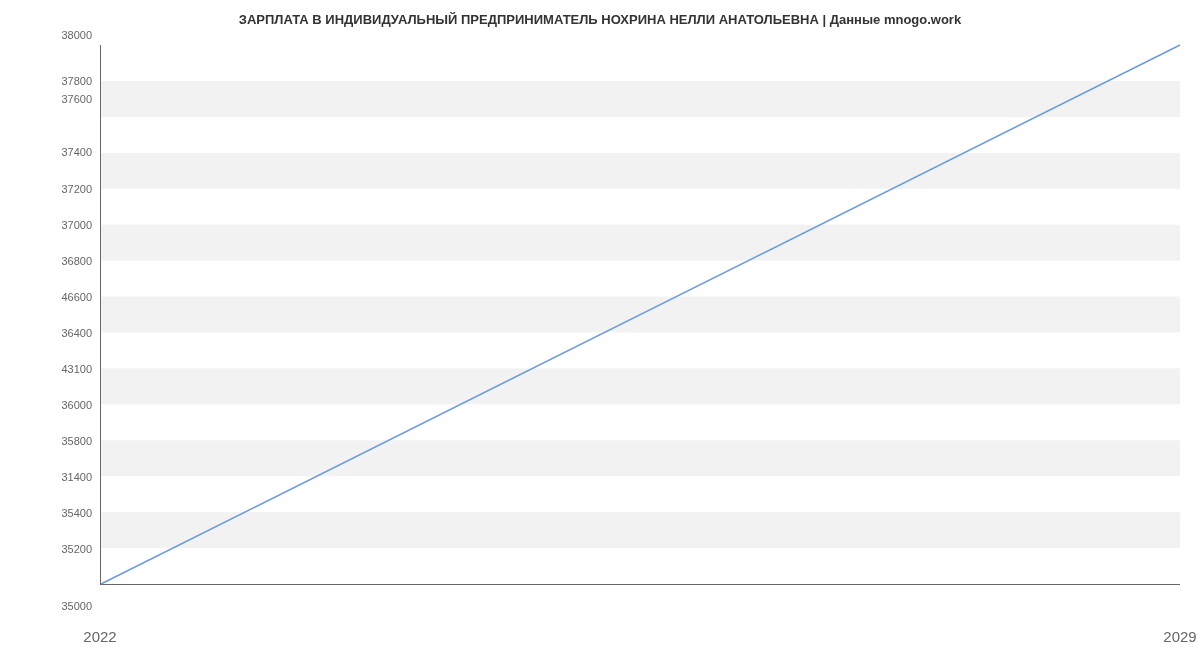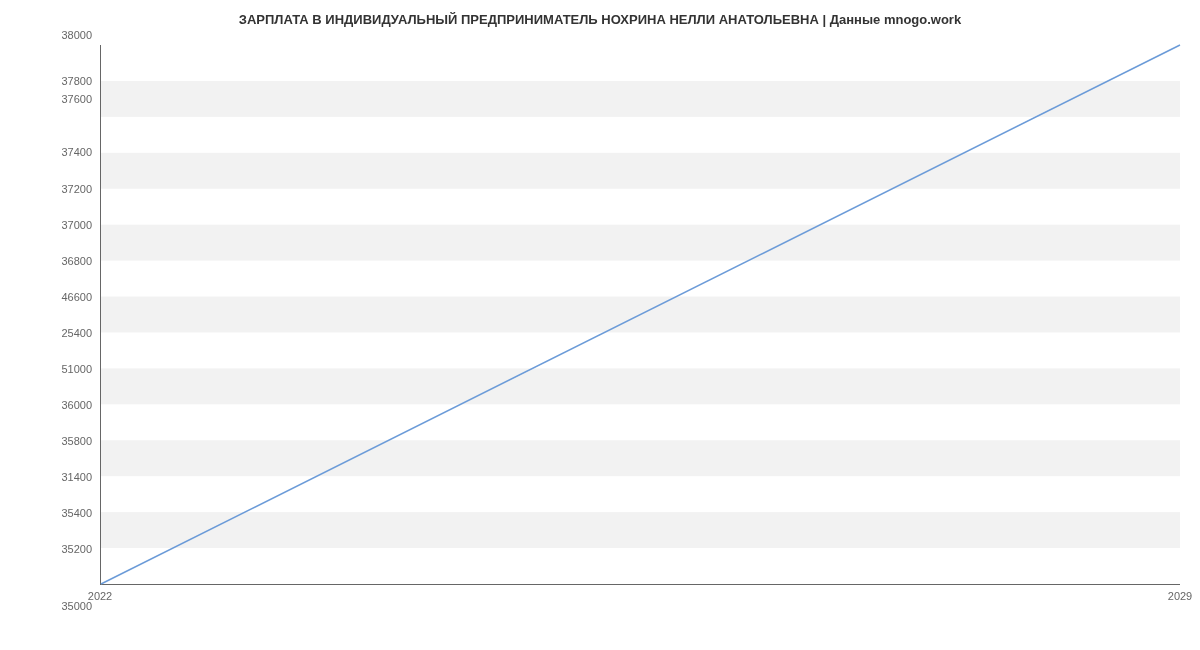--- a/index.html
+++ b/index.html
@@ -1,21 +1,21 @@
 <!DOCTYPE html>
 <html><head>
   <meta charset="utf-8">
   <style>
     * { margin: 0; padding: 0; box-sizing: border-box; }
     body { font-family: Arial, sans-serif; background: #fff; width: 1200px; height: 650px; position: relative; }
     .chart-container { width: 1200px; height: 650px; position: relative; }
     .chart-title { text-align: center; font-size: 13px; font-weight: bold; color: #333; padding-top: 12px; padding-bottom: 8px; }
     .plot-area { position: absolute; left: 100px; top: 45px; width: 1080px; height: 540px; border-left: 1px solid #666; border-bottom: 1px solid #666; }
     .y-tick-label { position: absolute; right: 1108px; font-size: 11px; color: #666; transform: translateY(-50%); text-align: right; width: 60px; }
-    .x-tick-label { position: absolute; top: 590px; font-size: 11px; color: #666; transform: translateX(-50%); }
+    .x-tick-label { position: absolute; top: 628px; font-size: 15px; color: #666; transform: translateX(-50%); }
     .line-svg { position: absolute; left: 0; top: 0; width: 100%; height: 100%; overflow: visible; }
     .data-line { fill: none; stroke: #6b9bd8; stroke-width: 1.5; }
   </style>
 </head>
 <body>
 
 <div class="chart-container">
   <div class="chart-title">ЗАРПЛАТА В ИНДИВИДУАЛЬНЫЙ ПРЕДПРИНИМАТЕЛЬ НОХРИНА НЕЛЛИ АНАТОЛЬЕВНА | Данные mnogo.work</div>
 
   <div class="plot-area">
@@ -33,22 +33,22 @@
     </svg>
   </div>
 
   <div>
       <div class="y-tick-label" style="top: 606px;">35000</div>
       <div class="y-tick-label" style="top: 549px;">35200</div>
       <div class="y-tick-label" style="top: 513px;">35400</div>
       <div class="y-tick-label" style="top: 477px;">31400</div>
       <div class="y-tick-label" style="top: 441px;">35800</div>
       <div class="y-tick-label" style="top: 405px;">36000</div>
-      <div class="y-tick-label" style="top: 369px;">51000</div>
-      <div class="y-tick-label" style="top: 333px;">25400</div>
+      <div class="y-tick-label" style="top: 369px;">43100</div>
+      <div class="y-tick-label" style="top: 333px;">36400</div>
       <div class="y-tick-label" style="top: 297px;">46600</div>
       <div class="y-tick-label" style="top: 261px;">36800</div>
       <div class="y-tick-label" style="top: 225px;">37000</div>
       <div class="y-tick-label" style="top: 189px;">37200</div>
       <div class="y-tick-label" style="top: 152px;">37400</div>
       <div class="y-tick-label" style="top: 99px;">37600</div>
       <div class="y-tick-label" style="top: 81px;">37800</div>
       <div class="y-tick-label" style="top: 35px;">38000</div>
     </div>
   <div>

